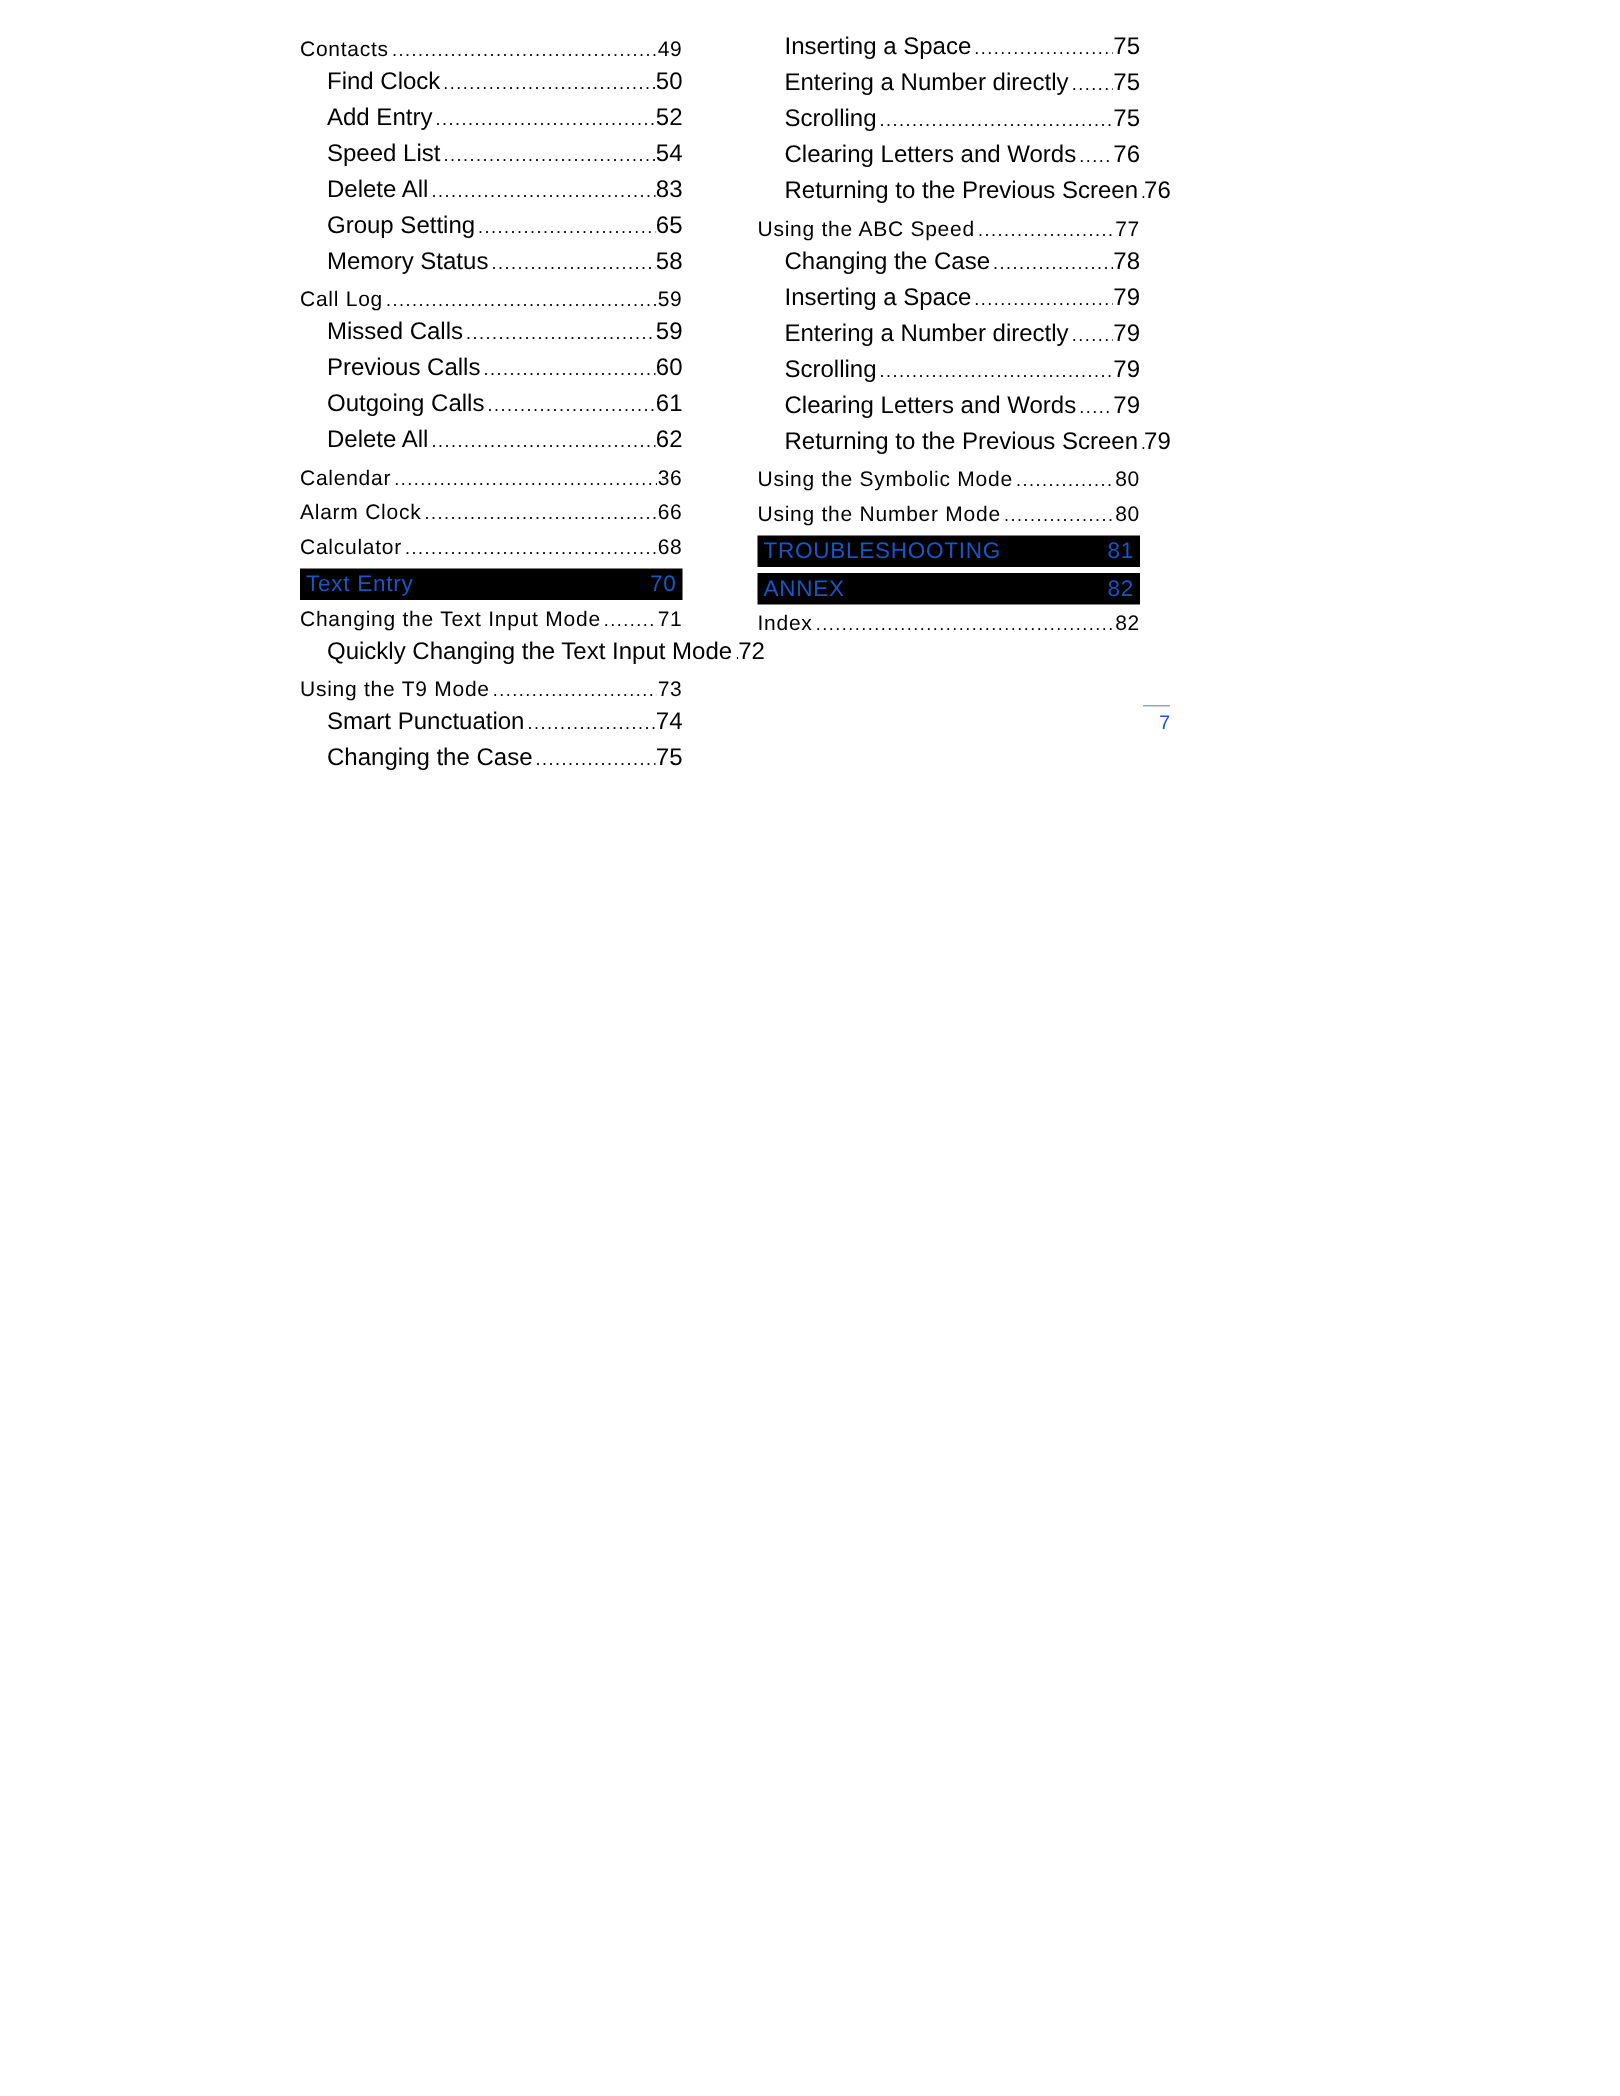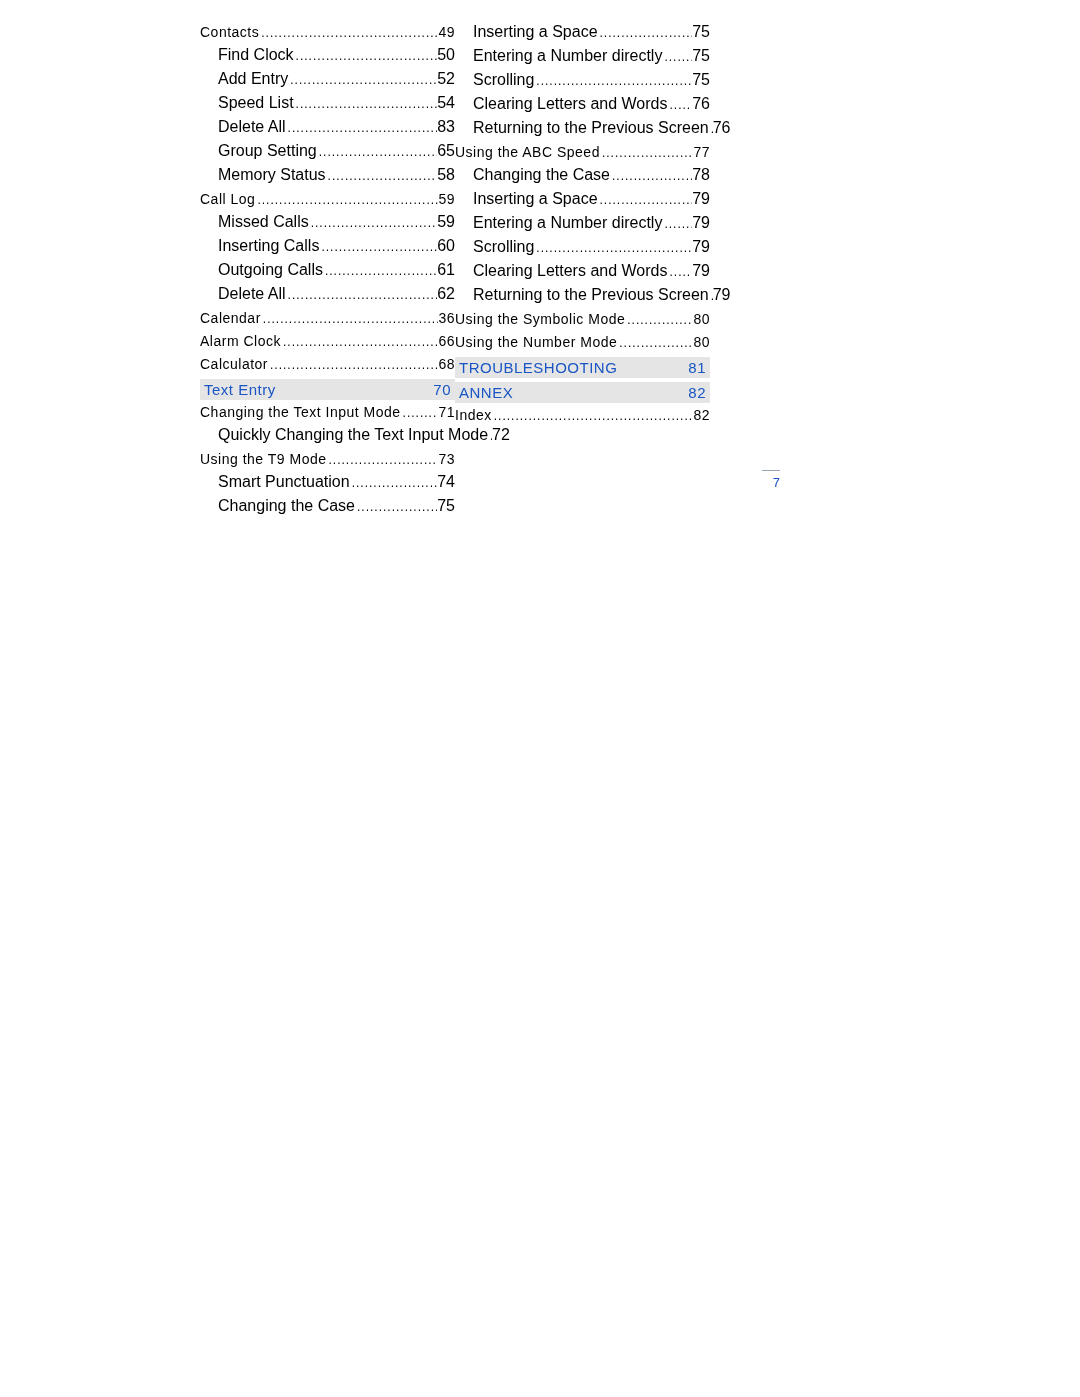--- a/index.html
+++ b/index.html
@@ -14,20 +14,21 @@
     height: 1397px;
     position: relative;
     background: #fff;
     box-sizing: border-box;
   }
   .columns {
     position: absolute;
     left: 200px;
     top: 20px;
     display: flex;
+    gap: 50px;
   }
   .col {
     width: 255px;
   }
 
   
   .entry {
     display: flex;
     align-items: baseline;
     white-space: nowrap;
@@ -48,21 +49,21 @@
   .entry .pg { flex: 0 0 auto; }
 
   
   .lvl1 { font-size: 14px; letter-spacing: 0.5px; margin-top: 2px; }
   .lvl1 .lbl, .lvl1 .pg { font-weight: 400; }
   .lvl2 { font-size: 16px; padding-left: 18px; }
   .lvl2 .lbl, .lvl2 .pg, .lvl2 .dots { font-weight: 400; }
 
   
   .section {
-    background: #e5e5e5;
+    background: #000000;
     display: flex;
     align-items: center;
     justify-content: space-between;
     padding: 2px 4px 2px 4px;
     margin: 4px 0 2px 0;
     font-size: 15px;
     letter-spacing: 0.5px;
     color: #1955c4;
   }
 
@@ -131,21 +132,21 @@
           <span class="lbl">Call Log</span>
           <span class="dots"></span>
           <span class="pg">59</span>
         </div>
         <div class="entry lvl2">
           <span class="lbl">Missed Calls</span>
           <span class="dots"></span>
           <span class="pg">59</span>
         </div>
         <div class="entry lvl2">
-          <span class="lbl">Inserting Calls</span>
+          <span class="lbl">Previous Calls</span>
           <span class="dots"></span>
           <span class="pg">60</span>
         </div>
         <div class="entry lvl2">
           <span class="lbl">Outgoing Calls</span>
           <span class="dots"></span>
           <span class="pg">61</span>
         </div>
         <div class="entry lvl2">
           <span class="lbl">Delete All</span>

